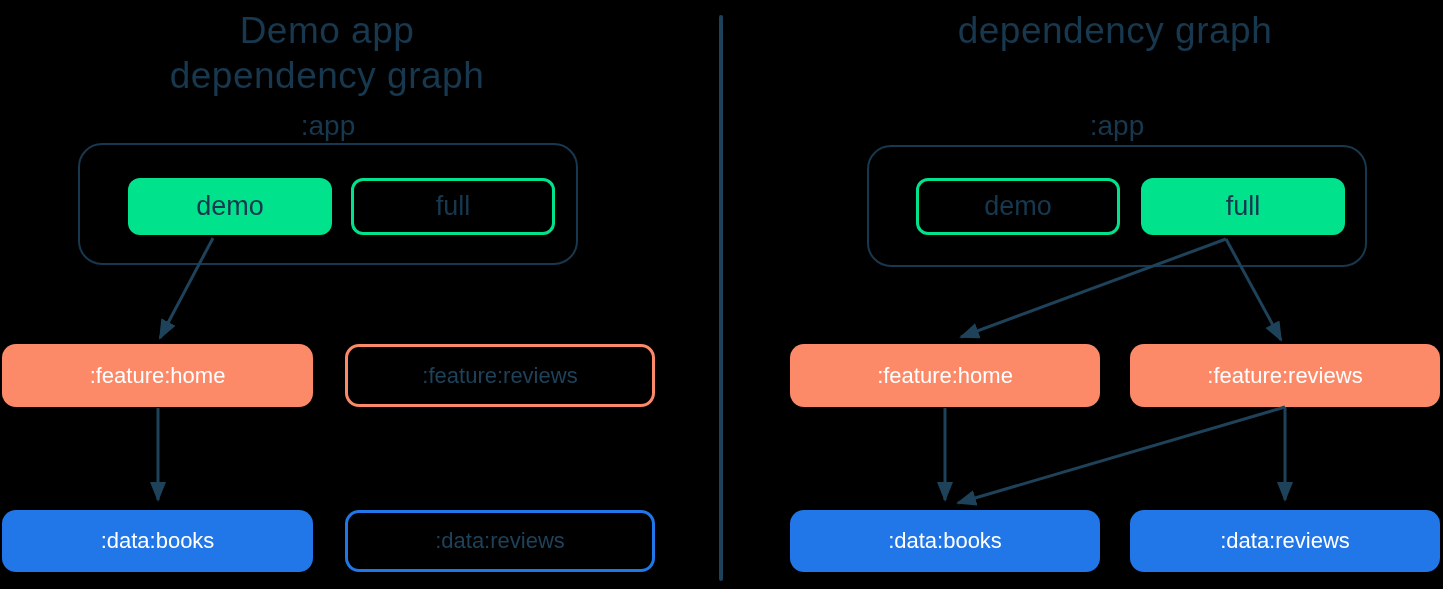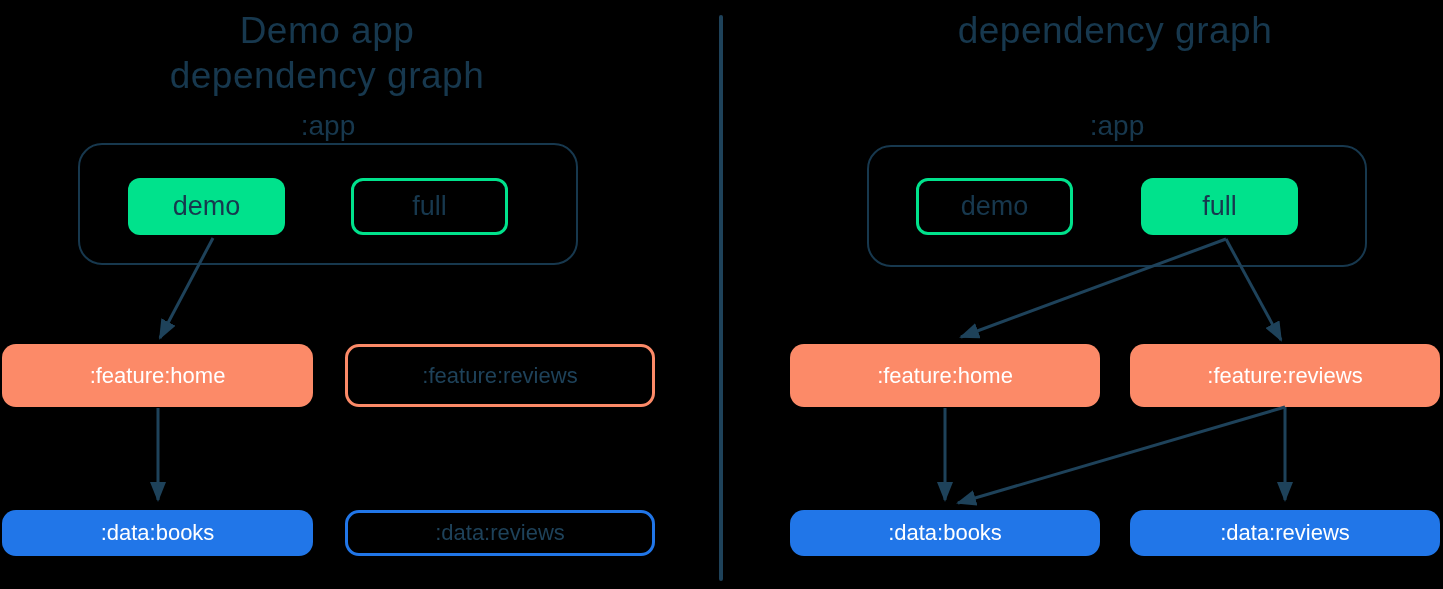--- a/index.html
+++ b/index.html
@@ -31,36 +31,36 @@
     width:400px;text-align:center;
     color:var(--navy);
     font-size:28px;font-weight:500;
   }
   .app-box{
     width:500px;height:122px;
     border:2px solid var(--navy);
     border-radius:24px;
   }
   .pill{
-    width:157px;height:57px;
+    width:204px;height:57px;
     border-radius:12px;
     display:flex;align-items:center;justify-content:center;
     font-size:27px;font-weight:500;
     color:var(--navy);
     text-align:center;
   }
   .pill.filled{background:var(--green);}
   .pill.outlined{border:3px solid var(--green);}
   .module{
     width:311px;height:63px;
     border-radius:14px;
     display:flex;align-items:center;justify-content:center;
     font-size:22px;font-weight:500;
   }
-  .module.h62{height:46px;}
+  .module.h62{height:62px;}
   .module.feature.filled{background:var(--salmon);color:var(--box_text_light);}
   .module.feature.outlined{border:3px solid var(--salmon);color:var(--navy_soft);}
   .module.data.filled{background:var(--blue);color:var(--box_text_light);}
   .module.data.outlined{border:3px solid var(--blue);color:var(--navy_soft);}
   .divider{
     width:4px;height:566px;
     background:var(--navy_soft);
     border-radius:2px;
   }
   svg.edges{position:absolute;left:0;top:0;pointer-events:none;}

